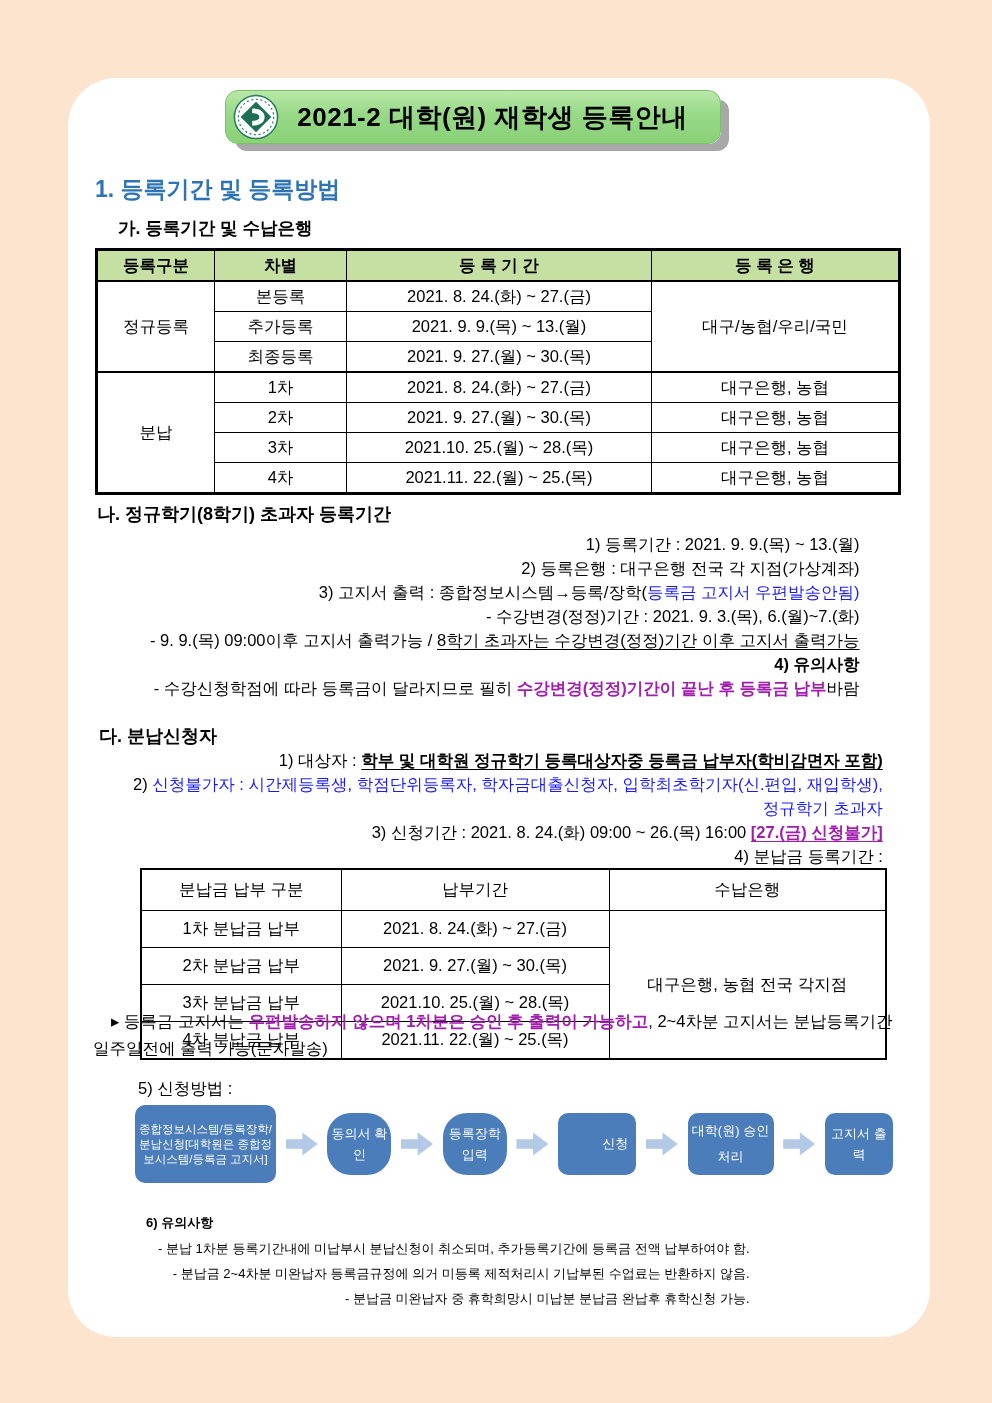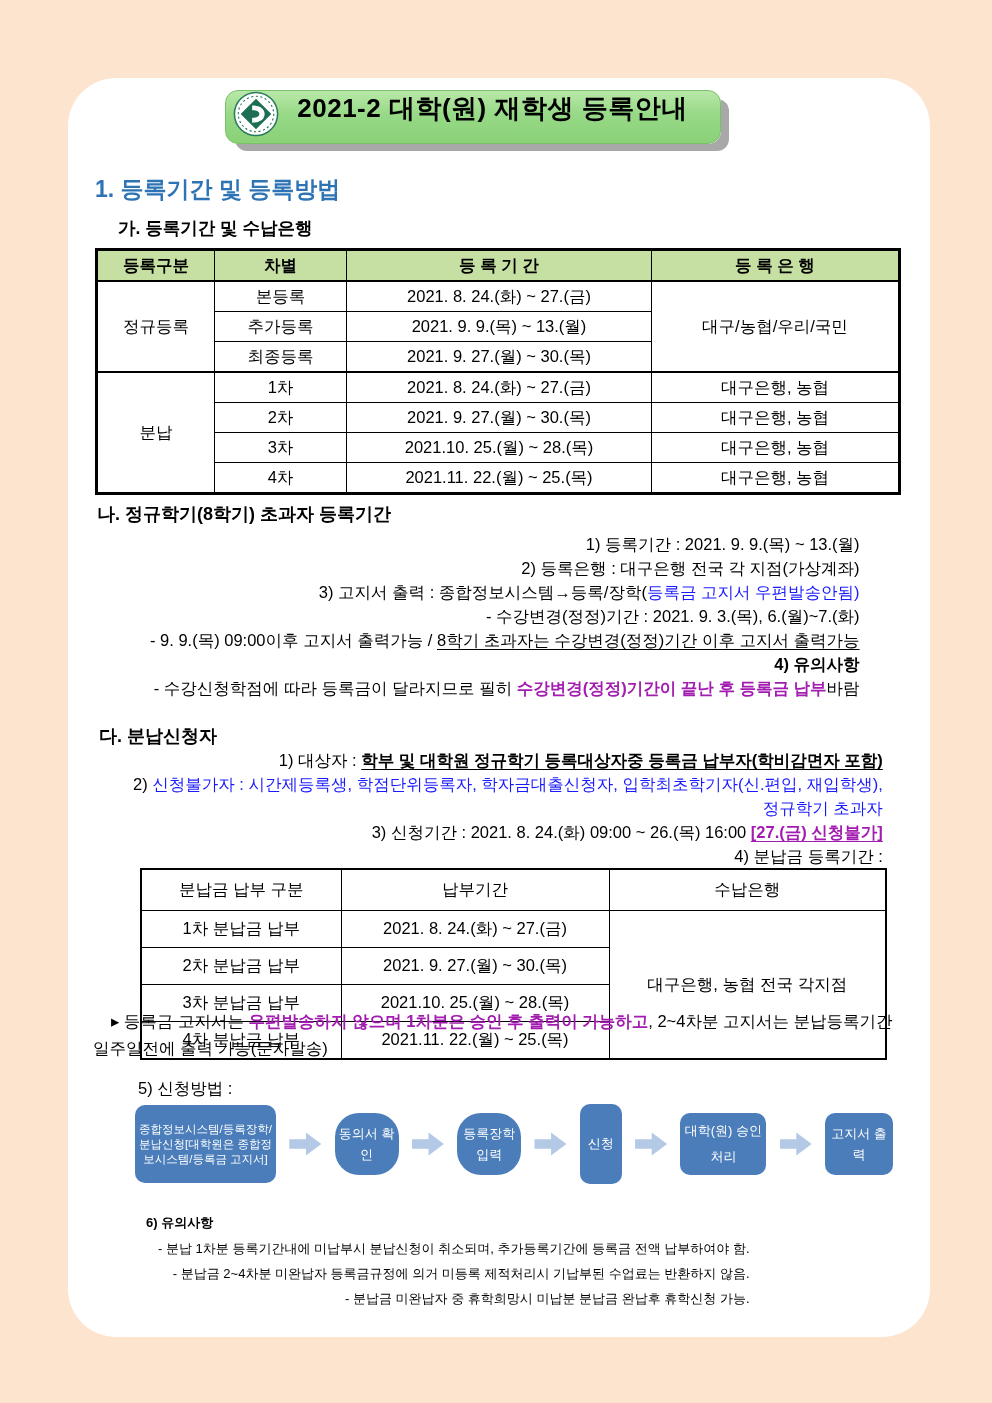--- a/index.html
+++ b/index.html
@@ -12,21 +12,21 @@
   .card{
     position:absolute;left:68px;top:78px;width:862px;height:1259px;
     background:#ffffff;border-radius:48px;
   }
   
   .banner{
     position:absolute;left:157px;top:12px;width:494px;height:52px;
     background:linear-gradient(180deg,#b9e8a8 0%,#97d987 45%,#8ad177 100%);
     border:1px solid #79c169;border-radius:13px;
     box-shadow:9px 8px 0 -1px #a8a8a8;
-    display:flex;align-items:flex-start;
+    display:flex;align-items:center;
   }
   .logo{width:46px;height:46px;margin-left:7px;flex:0 0 auto;}
   .banner-title{
     flex:1;text-align:center;font-weight:bold;font-size:26px;
     letter-spacing:0.5px;padding-right:14px;white-space:nowrap;
   }
   
   .h1{position:absolute;left:27px;top:96px;font-size:23px;font-weight:bold;color:#2e74b5;}
   .h-ga{position:absolute;left:50px;top:138px;font-size:17.5px;font-weight:bold;}
   .h-na{position:absolute;left:29px;top:424px;font-size:18px;font-weight:bold;}
@@ -62,21 +62,21 @@
     position:absolute;left:67px;top:1026px;width:758px;height:80px;
     display:flex;align-items:center;justify-content:space-between;
   }
   .fbox{
     background:#4a7db9;border-radius:10px;color:#fff;
     display:flex;align-items:center;justify-content:center;text-align:center;
     word-break:break-all;
   }
   .fbox.b1{width:137px;height:74px;font-size:11.5px;line-height:15px;padding:2px;}
   .fbox.b2,.fbox.b3{width:64px;height:62px;font-size:13px;line-height:21px;border-radius:24px;}
-  .fbox.b4{width:42px;height:80px;font-size:13px;}
+  .fbox.b4{width:42px;height:62px;font-size:13px;padding-left:36px;}
   .fbox.b5{width:86px;height:62px;font-size:13px;line-height:26px;}
   .fbox.b6{width:68px;height:62px;font-size:13px;line-height:21px;}
   .farrow{
     width:32px;height:26px;background:#b3c9e6;flex:0 0 auto;
     clip-path:polygon(0 32%,52% 32%,52% 6%,100% 50%,52% 94%,52% 68%,0 68%);
   }
   
   .notes6{position:absolute;left:78px;top:1132px;font-size:13px;}
   .notes6 .head{font-weight:bold;height:26px;line-height:26px;}
   .notes6 .ln{height:25px;line-height:25px;padding-left:12px;}

